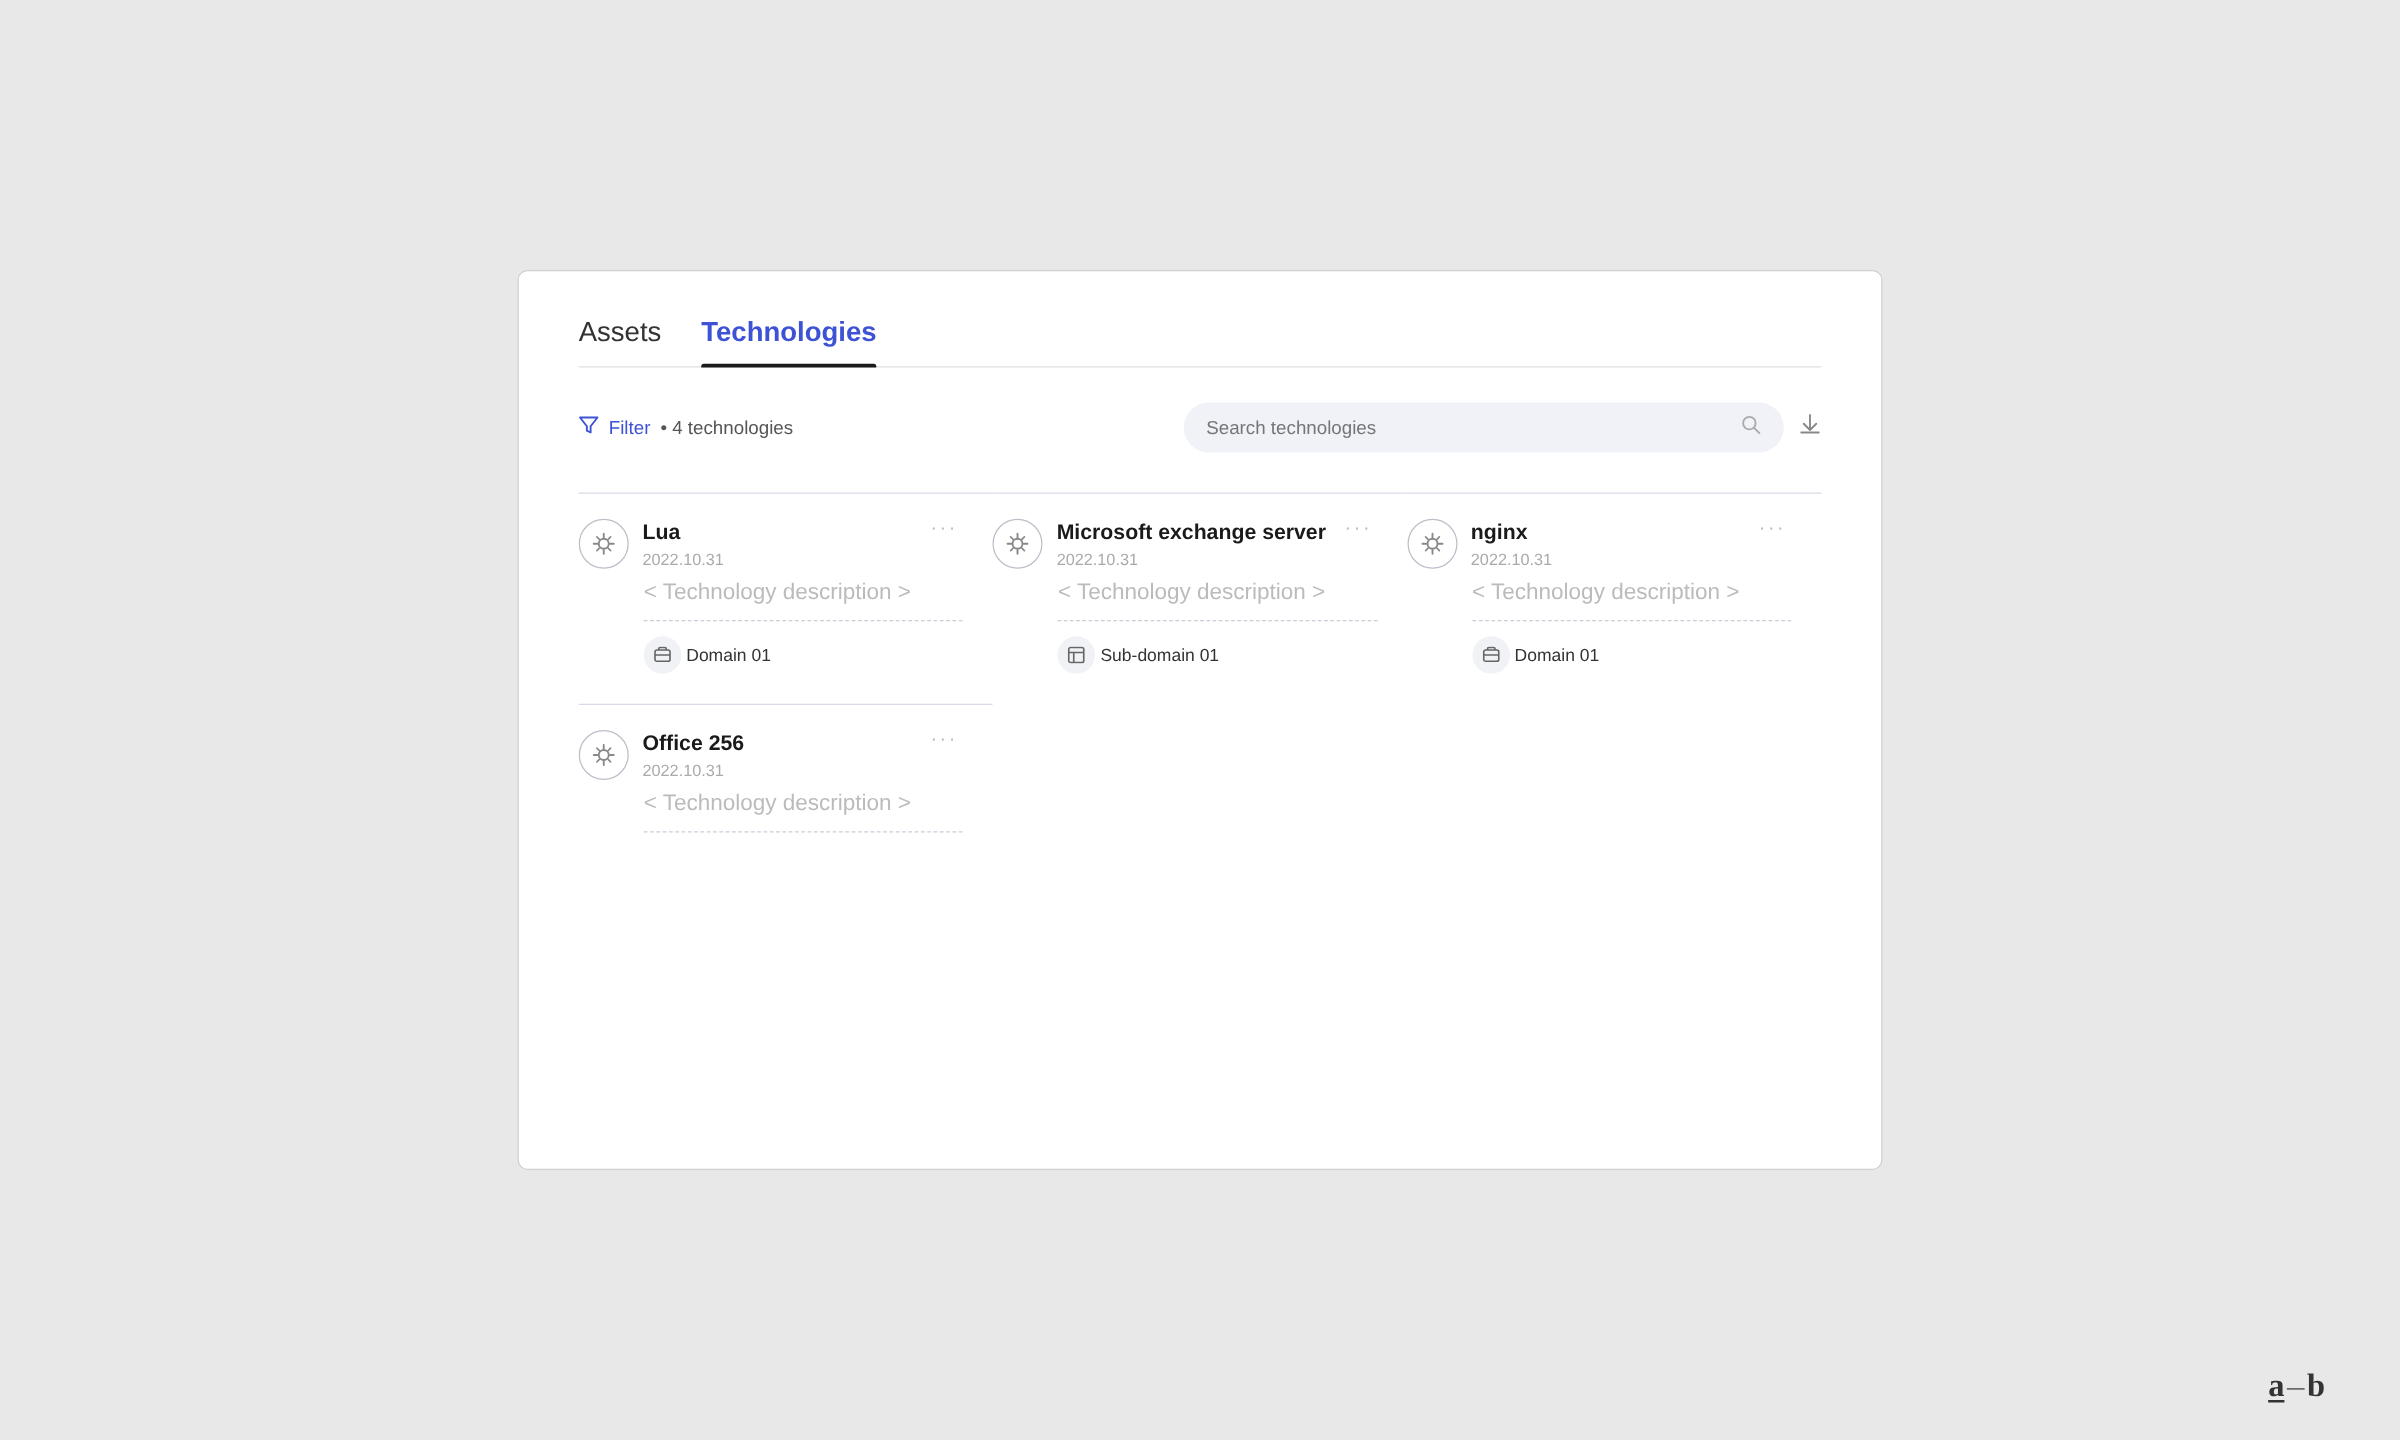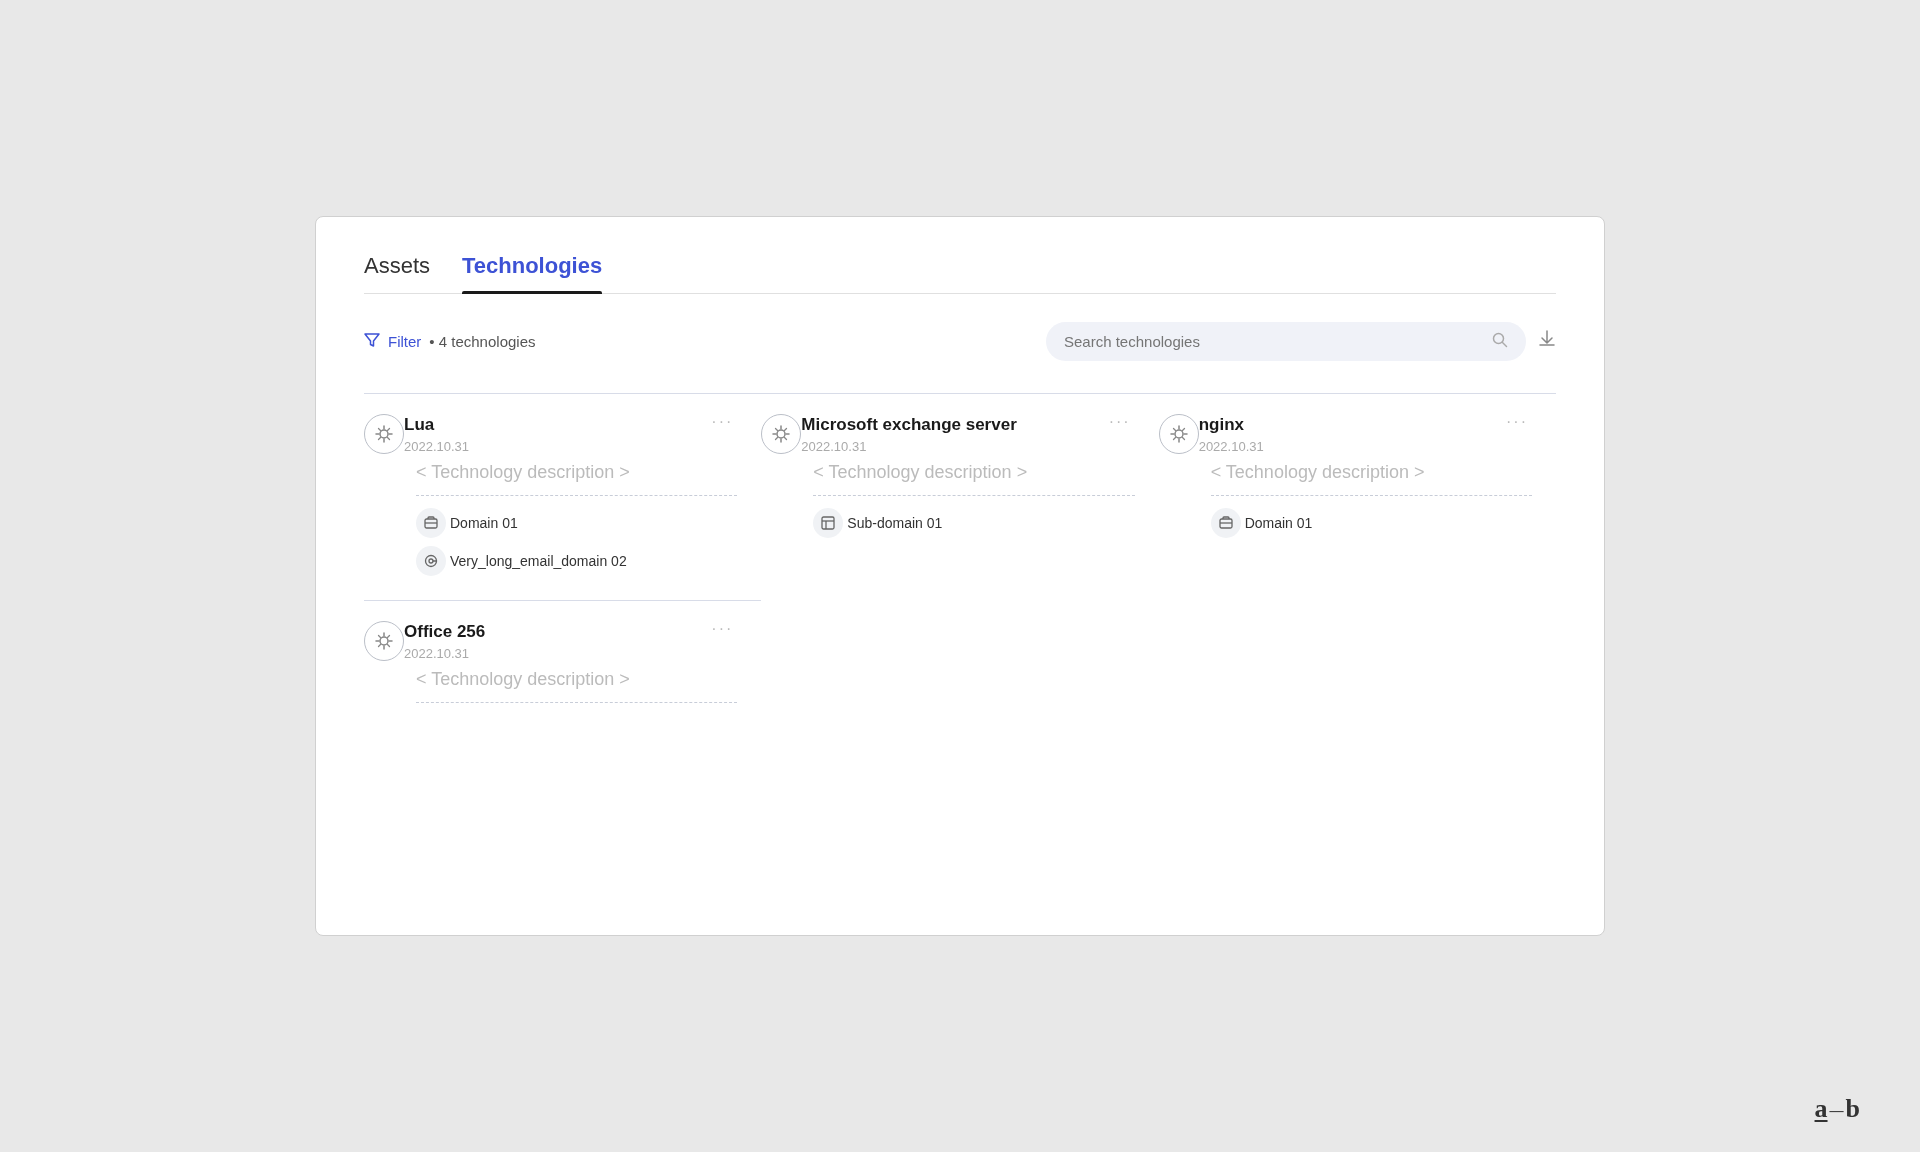--- a/index.html
+++ b/index.html
@@ -9,21 +9,21 @@
       width: 1920px;
       height: 1152px;
       display: flex;
       align-items: center;
       justify-content: center;
     }
     .main-card {
       background: #fff;
       border: 1px solid #d0d0d0;
       border-radius: 8px;
-      width: 1290px;
+      width: 1092px;
       min-height: 720px;
       padding: 36px 48px 48px 48px;
       position: relative;
     }
     
     .tabs {
       display: flex;
       align-items: center;
       gap: 32px;
       border-bottom: 1px solid #e0e0e0;
@@ -126,21 +126,21 @@
     }
     .tech-header {
       display: flex;
       align-items: flex-start;
       justify-content: space-between;
       margin-bottom: 4px;
     }
     .tech-header-left {
       display: flex;
       align-items: center;
-      gap: 0;
+      gap: 11px;
     }
     .tech-icon {
       width: 40px;
       height: 40px;
       border-radius: 50%;
       border: 1.5px solid #bbbfc8;
       display: flex;
       align-items: center;
       justify-content: center;
       flex-shrink: 0;
@@ -270,30 +270,20 @@
       <div class="asset-icon">
               <svg width="14" height="14" viewBox="0 0 14 14" fill="none">
       <rect x="1" y="3" width="12" height="9" rx="1.5" stroke="#666" stroke-width="1.3"></rect>
       <path d="M4 3V2a1 1 0 011-1h4a1 1 0 011 1v1" stroke="#666" stroke-width="1.3"></path>
       <path d="M1 7h12" stroke="#666" stroke-width="1.3"></path>
     </svg>
             </div>
       <span>Domain 01</span>
     </div>
 
-    <div class="asset-item">
-      <div class="asset-icon">
-              <svg width="14" height="14" viewBox="0 0 14 14" fill="none">
-      <circle cx="7" cy="7" r="5.5" stroke="#666" stroke-width="1.3"></circle>
-      <circle cx="7" cy="7" r="2" stroke="#666" stroke-width="1.3"></circle>
-      <path d="M9 7h3.5" stroke="#666" stroke-width="1.3" stroke-linecap="round"></path>
-    </svg>
-            </div>
-      <span>Very_long_email_domain 02</span>
-    </div>
   </div>
   </div>
       <div class="tech-card">
     <div class="tech-header">
       <div class="tech-header-left">
         <div class="tech-icon">
               <svg width="20" height="20" viewBox="0 0 20 20" fill="none">
     <circle cx="10" cy="10" r="4" stroke="#888" stroke-width="1.5"></circle>
     <path d="M10 2v3M10 15v3M2 10h3M15 10h3" stroke="#888" stroke-width="1.5" stroke-linecap="round"></path>
     <path d="M4.5 4.5l2 2M13.5 13.5l2 2M4.5 15.5l2-2M13.5 6.5l2-2" stroke="#888" stroke-width="1.3" stroke-linecap="round"></path>

